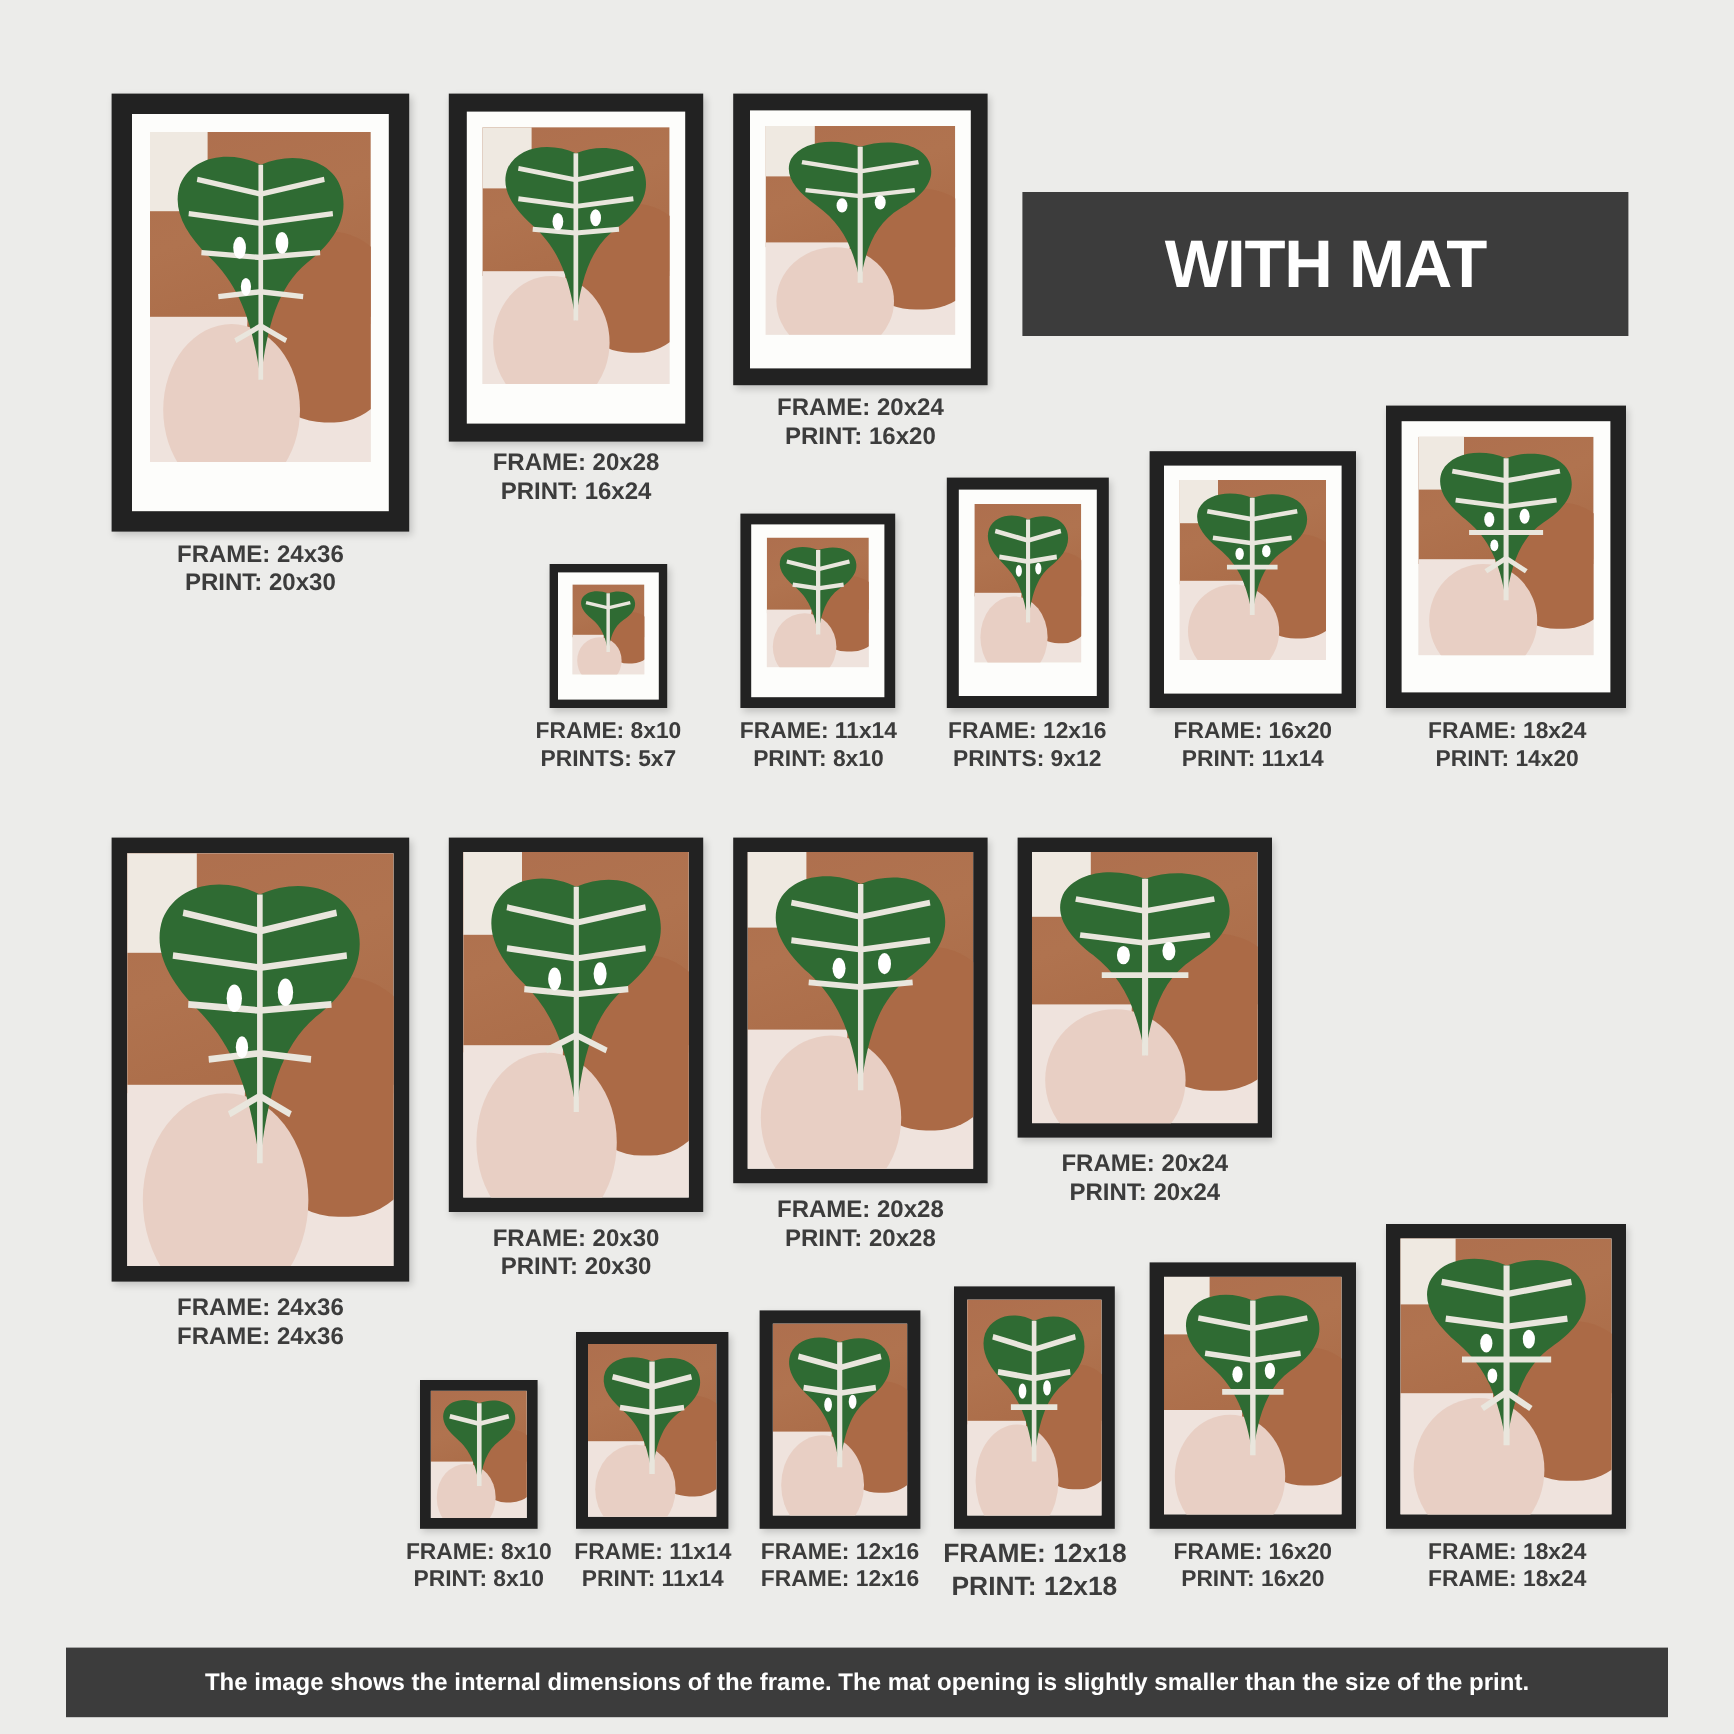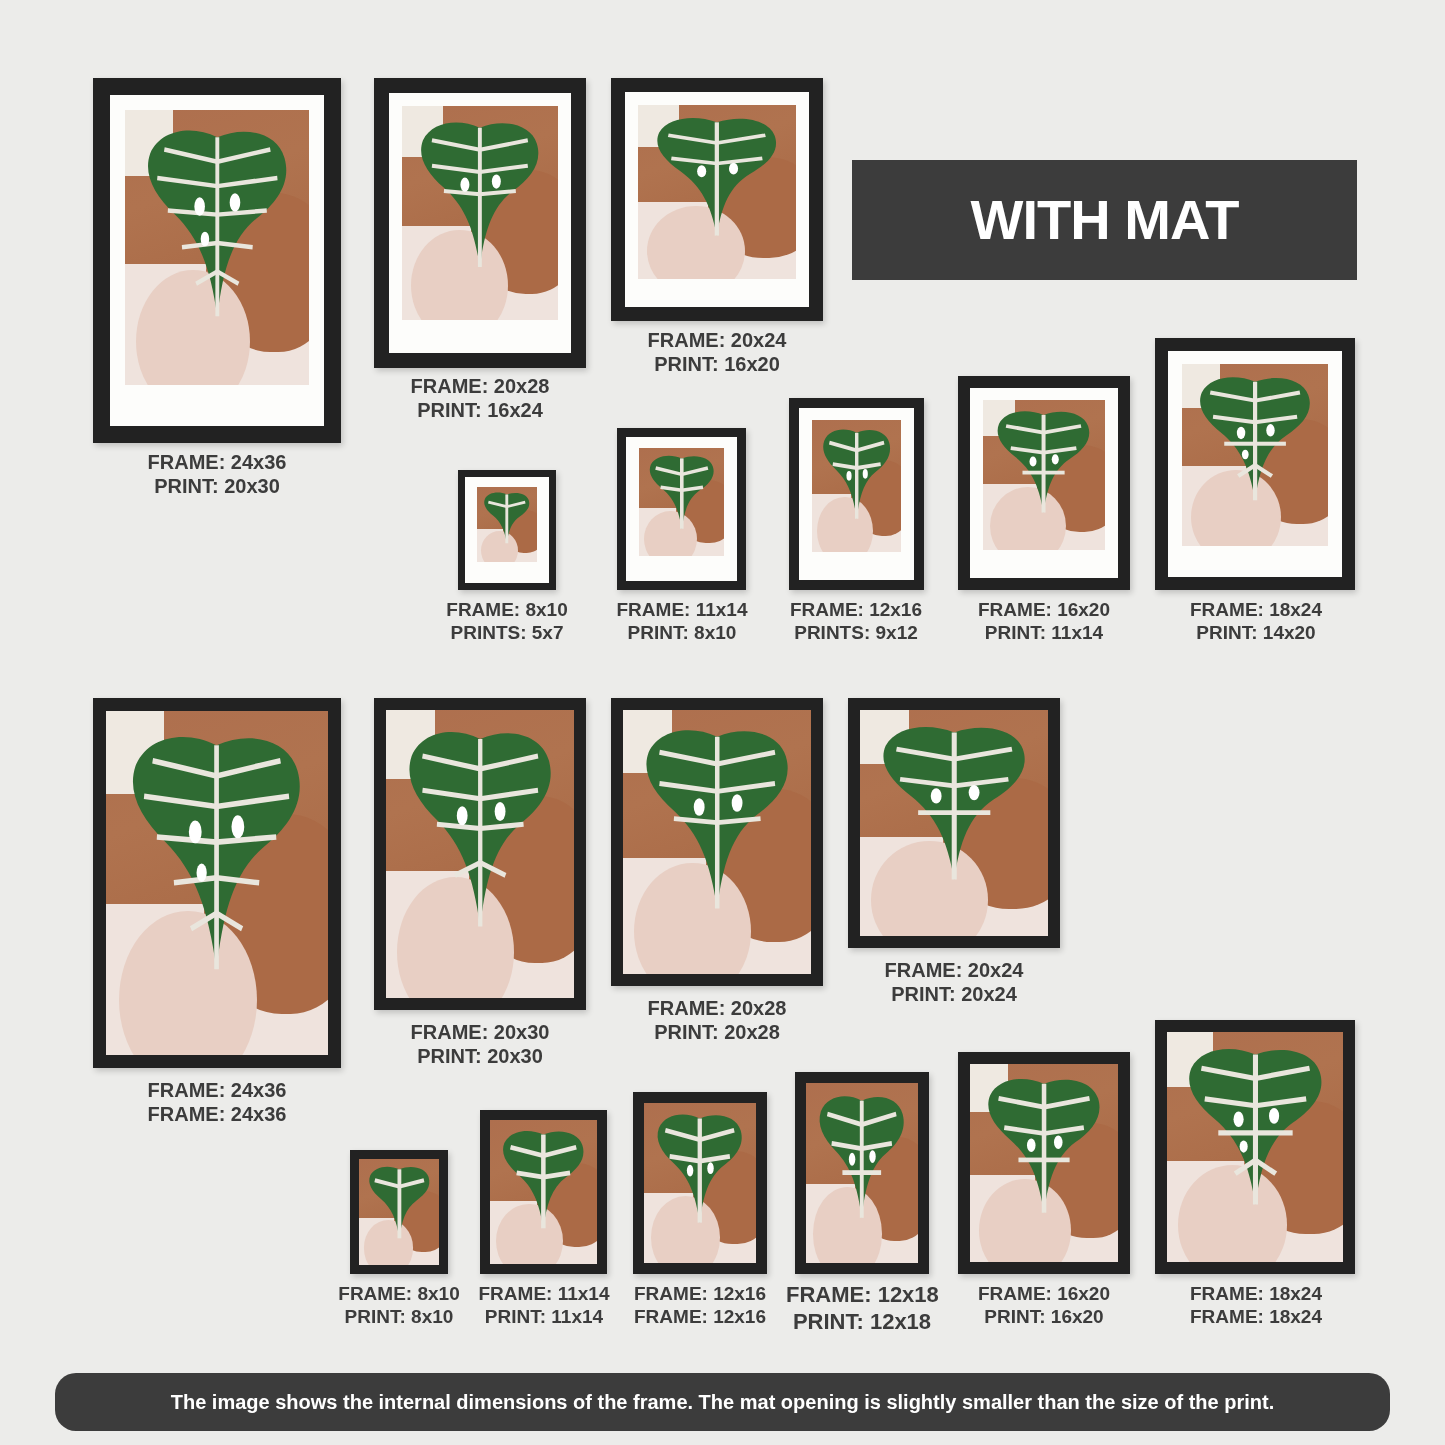--- a/index.html
+++ b/index.html
@@ -108,21 +108,20 @@
   .footer {
     position: absolute;
     left: 55px; bottom: 14px;
     width: 1335px; height: 58px;
     background: #3c3c3c;
     color: #ffffff;
     display: flex; align-items: center; justify-content: center;
     font-size: 20px; font-weight: bold;
     text-align: center;
     padding: 0 10px;
-    border-radius: 21px;
   }
 </style>
 </head>
 <body>
 
 <div id="stage">
 
   <div class="banner banner-withmat">WITH MAT</div>
 
   <div class="frame" style="left:93px; top:78px; width:248px; height:365px;">

